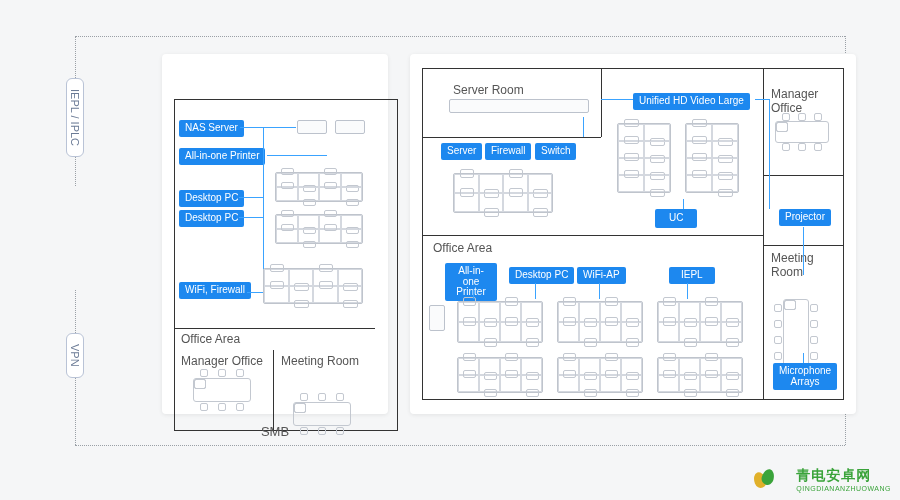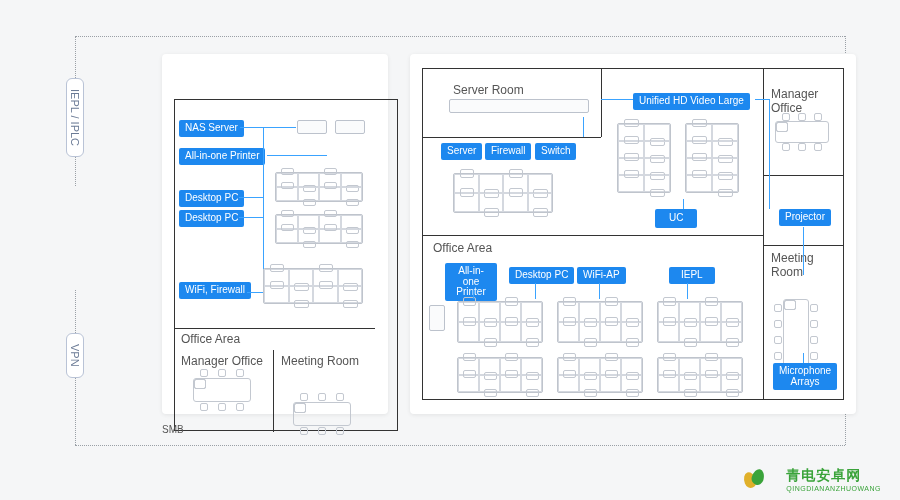--- a/index.html
+++ b/index.html
@@ -19,21 +19,21 @@
   .vlabel.vpn  { top: 333px; }
 
   .head-office { position: absolute; left: 38px; top: 214px; width: 75px; text-align: center; color: #333; font-size: 12px; }
   .head-office svg { display: block; margin: 0 auto 6px; }
 
   
   .card { position: absolute; background: #fff; border-radius: 4px; box-shadow: 0 1px 4px rgba(0,0,0,.08); }
   .card.smb  { left: 162px; top: 54px; width: 226px; height: 360px; }
   .card.ent  { left: 410px; top: 54px; width: 446px; height: 360px; }
 
-  .caption { position: absolute; color: #555; font-size: 10px; }
+  .caption { position: absolute; color: #555; font-size: 13px; text-align: center; }
   .caption.smb { left: 162px; top: 424px; width: 226px; }
   .caption.ent { left: 410px; top: 424px; width: 446px; }
 
   
   .plan { position: absolute; border: 1px solid #333; }
   .plan.smb-plan { left: 12px; top: 14px; width: 224px; height: 332px; margin-top: 31px; }
   .plan.ent-plan { left: 12px; top: 14px; width: 422px; height: 332px; }
 
   
   .abs { position: absolute; }
@@ -60,21 +60,21 @@
   
   .wall { position: absolute; background: #333; }
 
   
   .dev { border: 1px solid #bcc2cc; border-radius: 2px; background: #fafbfc; }
 
   
   .line { position: absolute; background: #3aa3ff; }
 
   
-  .wm { position: absolute; right: 19px; bottom: 8px; display: flex; align-items: center; gap: 20px; margin-top: 44px; }
+  .wm { position: absolute; right: 9px; bottom: 8px; display: flex; align-items: center; gap: 20px; margin-top: 44px; }
   .wm .leaf { width: 22px; height: 22px; position: relative; }
   .wm .leaf span { position: absolute; width: 12px; height: 16px; border-radius: 50% 50% 50% 50% / 60% 60% 40% 40%; }
   .wm .leaf .l1 { background: #e0b02a; left: 0; top: 3px; transform: rotate(-20deg); }
   .wm .leaf .l2 { background: #3aa33a; left: 8px; top: 0; transform: rotate(15deg); }
   .wm-text .cn { font-size: 14px; font-weight: 700; color: #3aa33a; letter-spacing: 1px; }
   .wm-text .en { font-size: 7px; color: #3aa33a; letter-spacing: 0.5px; }
 </style>
 </head>
 <body>
 

